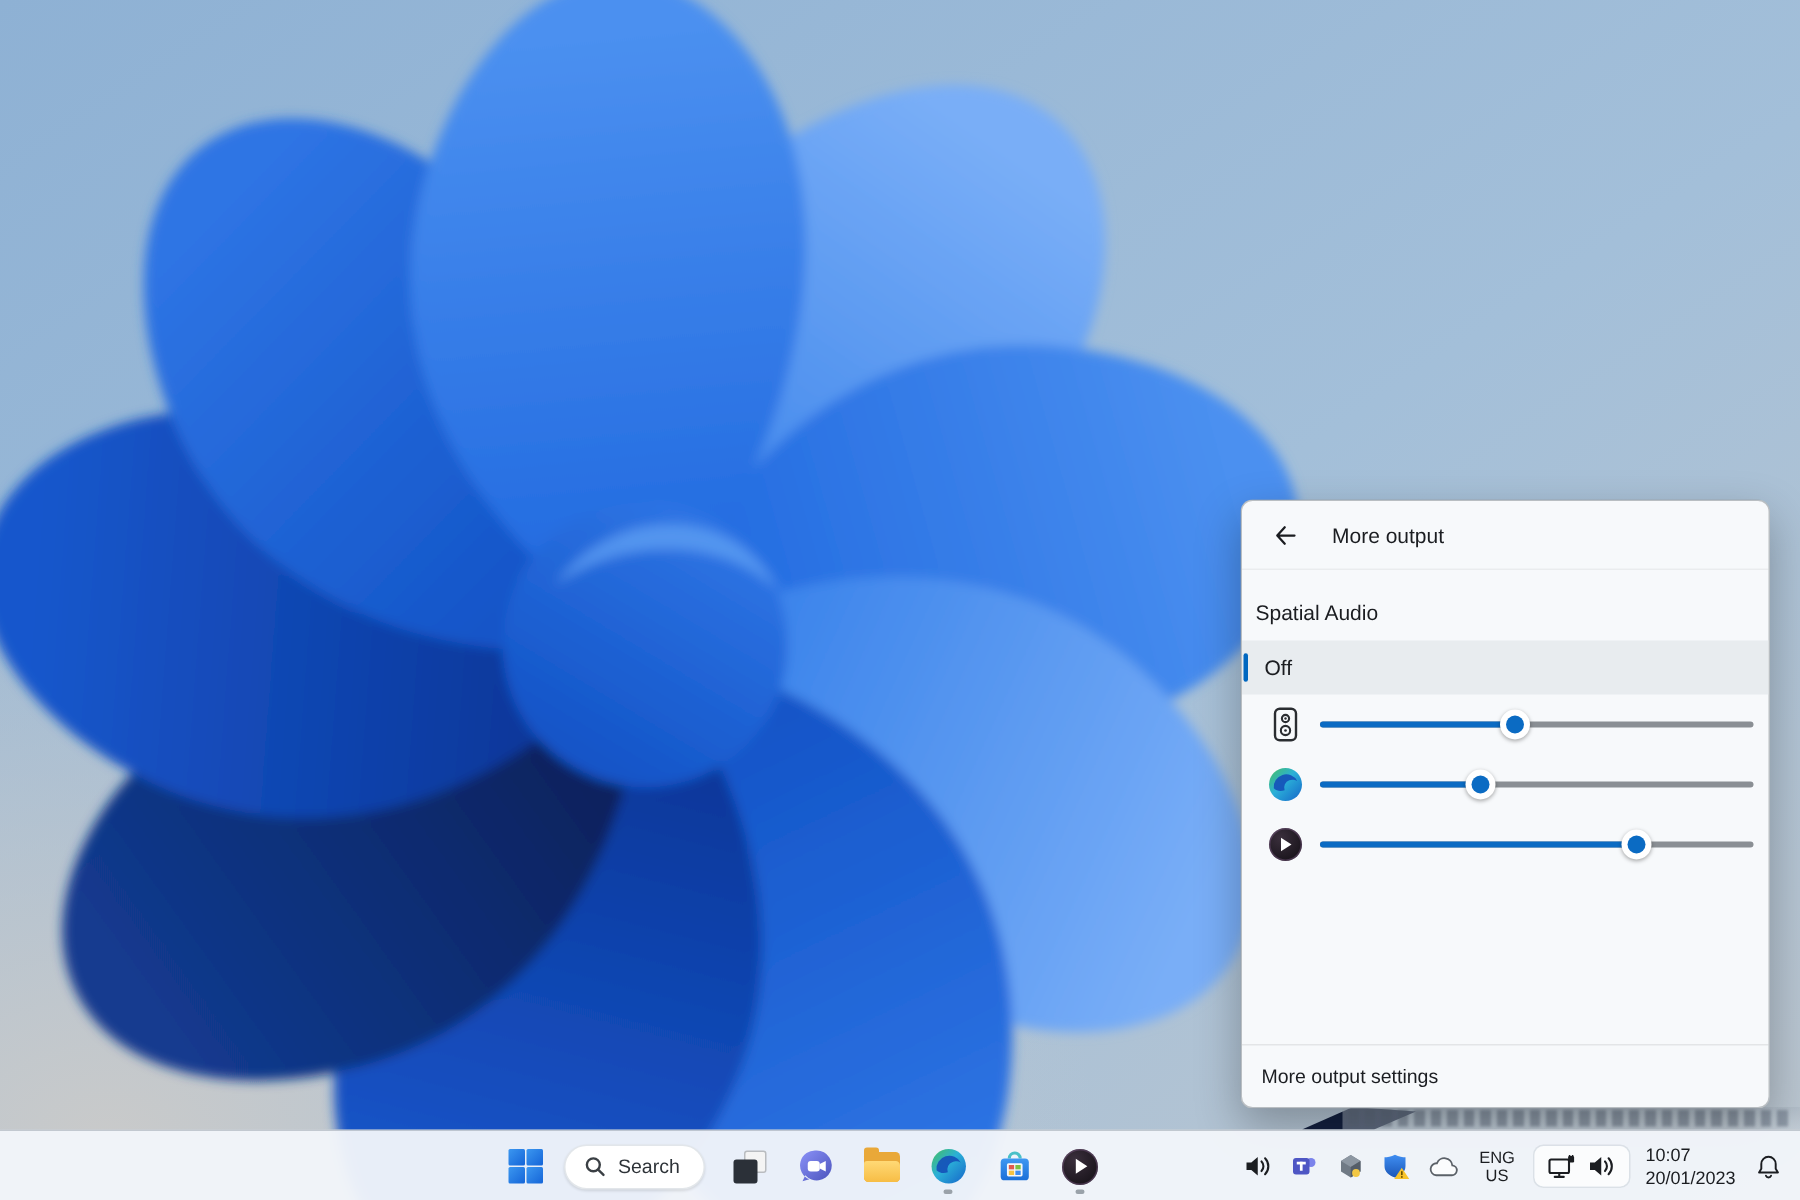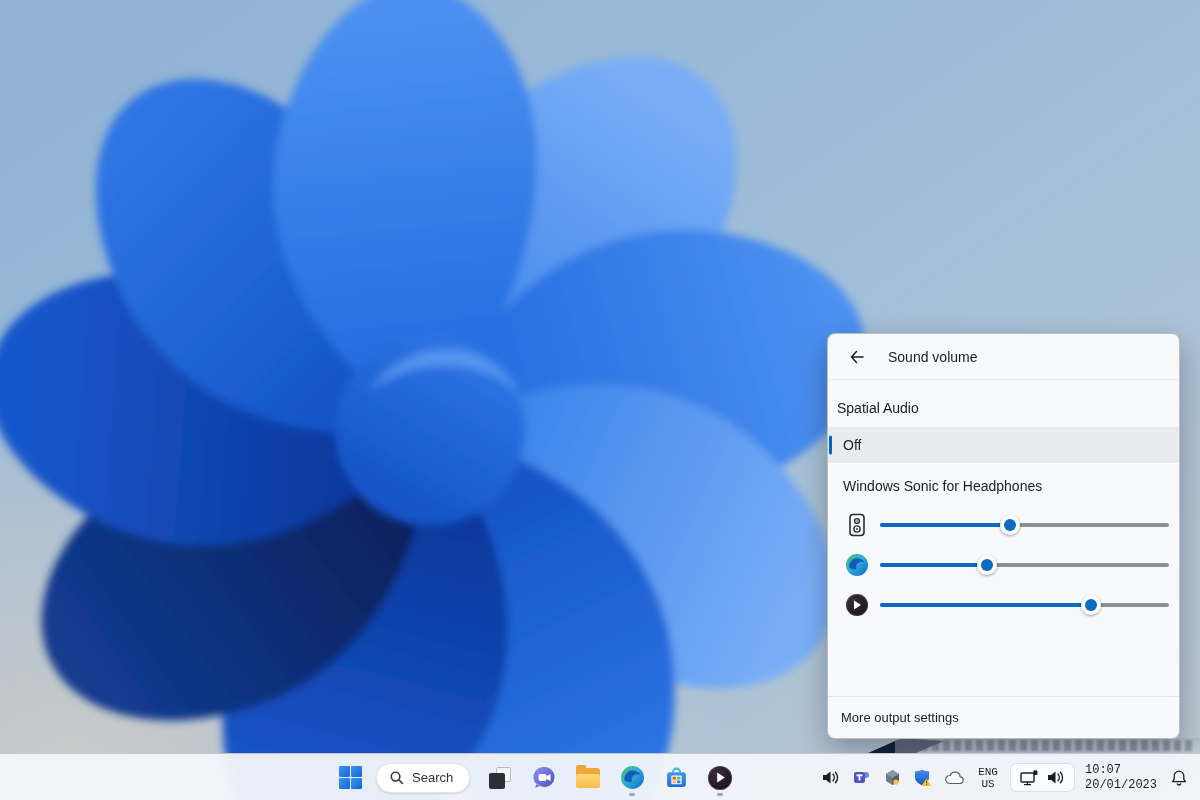--- a/index.html
+++ b/index.html
@@ -73,21 +73,21 @@
     background:#e9a839; border-radius:2px 2px 0 0; }
   .folder-front { position:absolute; left:0; right:0; bottom:0; height:14px;
     background:linear-gradient(180deg,#ffd976,#f7bd45); border-radius:2px 3px 3px 3px; }
   .media-circle { width:24px; height:24px; border-radius:50%;
     background:radial-gradient(circle at 35% 30%, #3a2f3c, #1d171f 70%);
     box-shadow:0 0 0 1px rgba(150,110,160,.35) inset; display:flex; align-items:center; justify-content:center; }
   .media-circle svg { display:block; }
 
   .tb-tray { position:absolute; right:10px; top:0; height:47px; display:flex; align-items:center; gap:9px; }
   .tray-btn { display:flex; align-items:center; justify-content:center; cursor:pointer;
-    min-width:22px; height:34px; border-radius:5px;font-family:Liberation Mono, monospace; }
+    min-width:22px; height:34px; border-radius:5px; }
   .lang-ind { font-size:11px; line-height:12px; text-align:center; padding:0 4px; }
   .quickset { display:flex; align-items:center; gap:7px; padding:5px 9px; border-radius:6px;
     background:rgba(255,255,255,.72); box-shadow:0 0 0 1px rgba(160,170,180,.25); }
   .clock { font-size:12px; line-height:15px; text-align:left; padding:0 2px; }
 </style>
 </head>
 <body>
 
 <div class="desktop">
 
@@ -164,31 +164,28 @@
 
   <div class="watermark-strip"></div>
 
   <div class="flyout">
     <div class="flyout-header">
       <button class="back-btn">
         <svg width="16" height="16" viewBox="0 0 16 16">
           <path d="M7.5 2.5 L2.5 8 L7.5 13.5 M2.8 8 H14" stroke="#1b1d21" stroke-width="1.5" fill="none" stroke-linecap="round" stroke-linejoin="round"></path>
         </svg>
       </button>
-      <span class="flyout-title">Sound volume</span>
+      <span class="flyout-title">More output</span>
     </div>
 
     <div class="section-title spatial">Spatial Audio</div>
 
     <div class="option-row selected">
       <span class="accent-bar"></span>
       <span>Off</span>
-    </div>
-    <div class="option-row alt">
-      <span>Windows Sonic for Headphones</span>
     </div>
 
 
     <div class="mixer-row">
       <span class="mixer-icon">
         <svg width="22" height="24" viewBox="0 0 22 24">
           <rect x="4" y="1.5" width="14" height="21" rx="3.2" fill="none" stroke="#2a2d31" stroke-width="1.6"></rect>
           <circle cx="11" cy="8" r="2.4" fill="none" stroke="#2a2d31" stroke-width="1.4"></circle>
           <circle cx="11" cy="8" r="0.8" fill="#2a2d31"></circle>
           <circle cx="11" cy="16" r="3.1" fill="none" stroke="#2a2d31" stroke-width="1.4"></circle>

